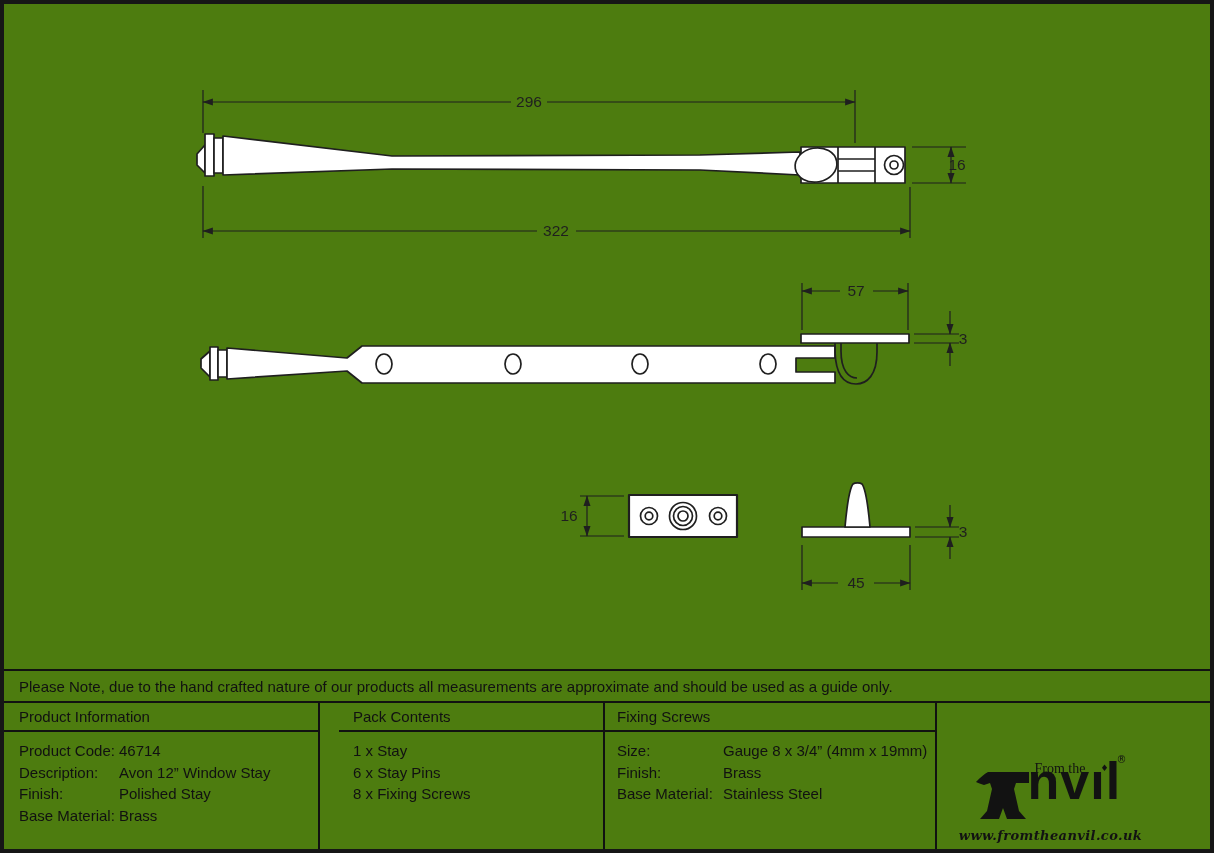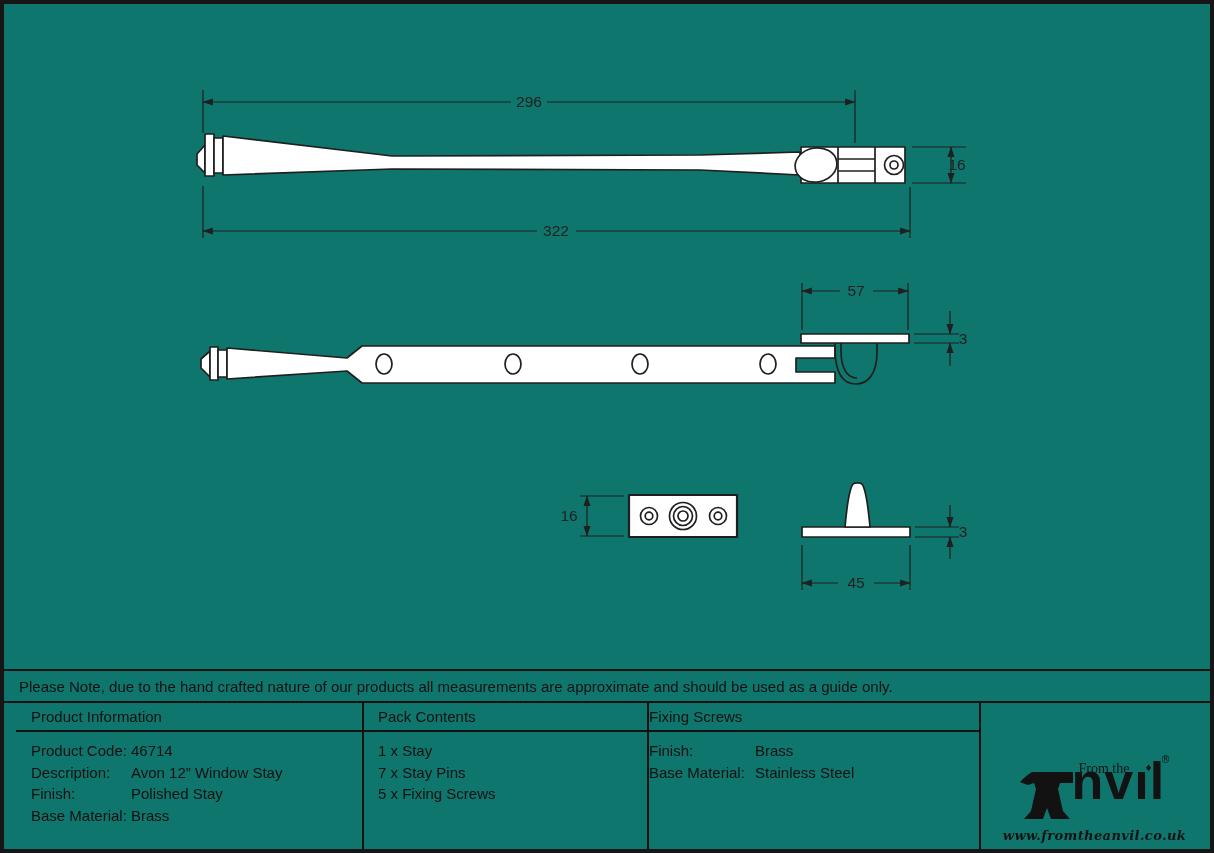--- a/index.html
+++ b/index.html
@@ -1,21 +1,21 @@
 <!DOCTYPE html>
 <html><head>
 <meta charset="utf-8">
 <style>
   html,body{margin:0;padding:0;background:#ffffff;}
   .page{
     position:relative;
     width:1214px;height:853px;
     box-sizing:border-box;
     border:4px solid #161616;
-    background:#0f766e;
+    background:#4d7c0f;
     font-family:"Liberation Sans", sans-serif;
     color:#111111;
     overflow:hidden;
   }
   svg.drawing{position:absolute;top:0;left:0;display:block;}
   svg.drawing text{
     font-family:"Liberation Sans", sans-serif;
     font-size:15.5px;
     fill:#1f1f1f;
     stroke:none;
@@ -26,32 +26,32 @@
     box-sizing:border-box;
     border-top:2.5px solid #111;border-bottom:2.5px solid #111;
     display:flex;align-items:center;
     padding-left:15px;font-size:15px;
   }
   .spec{
     position:absolute;top:699px;left:0;width:1206px;height:146px;
     display:flex;box-sizing:border-box;font-size:15px;
   }
   .col{box-sizing:border-box;border-right:2.5px solid #111;display:flex;flex-direction:column;}
-  .col1{width:348px;margin-left:12px;}
-  .col2{width:285px;}
+  .col1{width:316px;}
+  .col2{width:285px;padding-left:19px;}
   .col3{width:332px;}
   .col4{width:227px;border-right:none;margin-top:46px;}
   .col-header{
     height:29px;box-sizing:border-box;flex:0 0 29px;
     border-bottom:2.5px solid #111;
     display:flex;align-items:center;
   }
   .col1 .col-header,.col1 .col-body{padding-left:15px;}
   .col2 .col-header,.col2 .col-body{padding-left:14px;}
-  .col3 .col-header,.col3 .col-body{}
+  .col3 .col-header,.col3 .col-body{padding-left:12px;}
   .col-body{padding-top:8px;line-height:21.5px;}
   .kv{display:flex;}
   .col1 .k{width:100px;flex:0 0 100px;}
   .col3 .k{width:106px;flex:0 0 106px;}
   .logo-cell{display:flex;align-items:center;justify-content:center;flex-direction:column;}
   .logo{position:relative;width:152px;height:66px;}
   .anvil-glyph{position:absolute;left:0;top:12px;}
   .brand-rest{
     position:absolute;left:53px;top:-8px;
     font-family:Liberation Sans, sans-serif;font-weight:600;
@@ -225,28 +225,32 @@
           <span class="k">Base Material:</span>
           <span class="v">Brass</span>
         </div>
       </div>
     </div>
 
     <div class="col col2">
       <div class="col-header">Pack Contents</div>
       <div class="col-body">
         <div>1 x Stay</div>
-        <div>7 x Stay Pins</div>
-        <div>5 x Fixing Screws</div>
+        <div>6 x Stay Pins</div>
+        <div>8 x Fixing Screws</div>
       </div>
     </div>
 
     <div class="col col3">
       <div class="col-header">Fixing Screws</div>
       <div class="col-body">
+        <div class="kv">
+          <span class="k">Size:</span>
+          <span class="v">Gauge 8 x 3/4” (4mm x 19mm)</span>
+        </div>
         <div class="kv">
           <span class="k">Finish:</span>
           <span class="v">Brass</span>
         </div>
         <div class="kv">
           <span class="k">Base Material:</span>
           <span class="v">Stainless Steel</span>
         </div>
       </div>
     </div>

